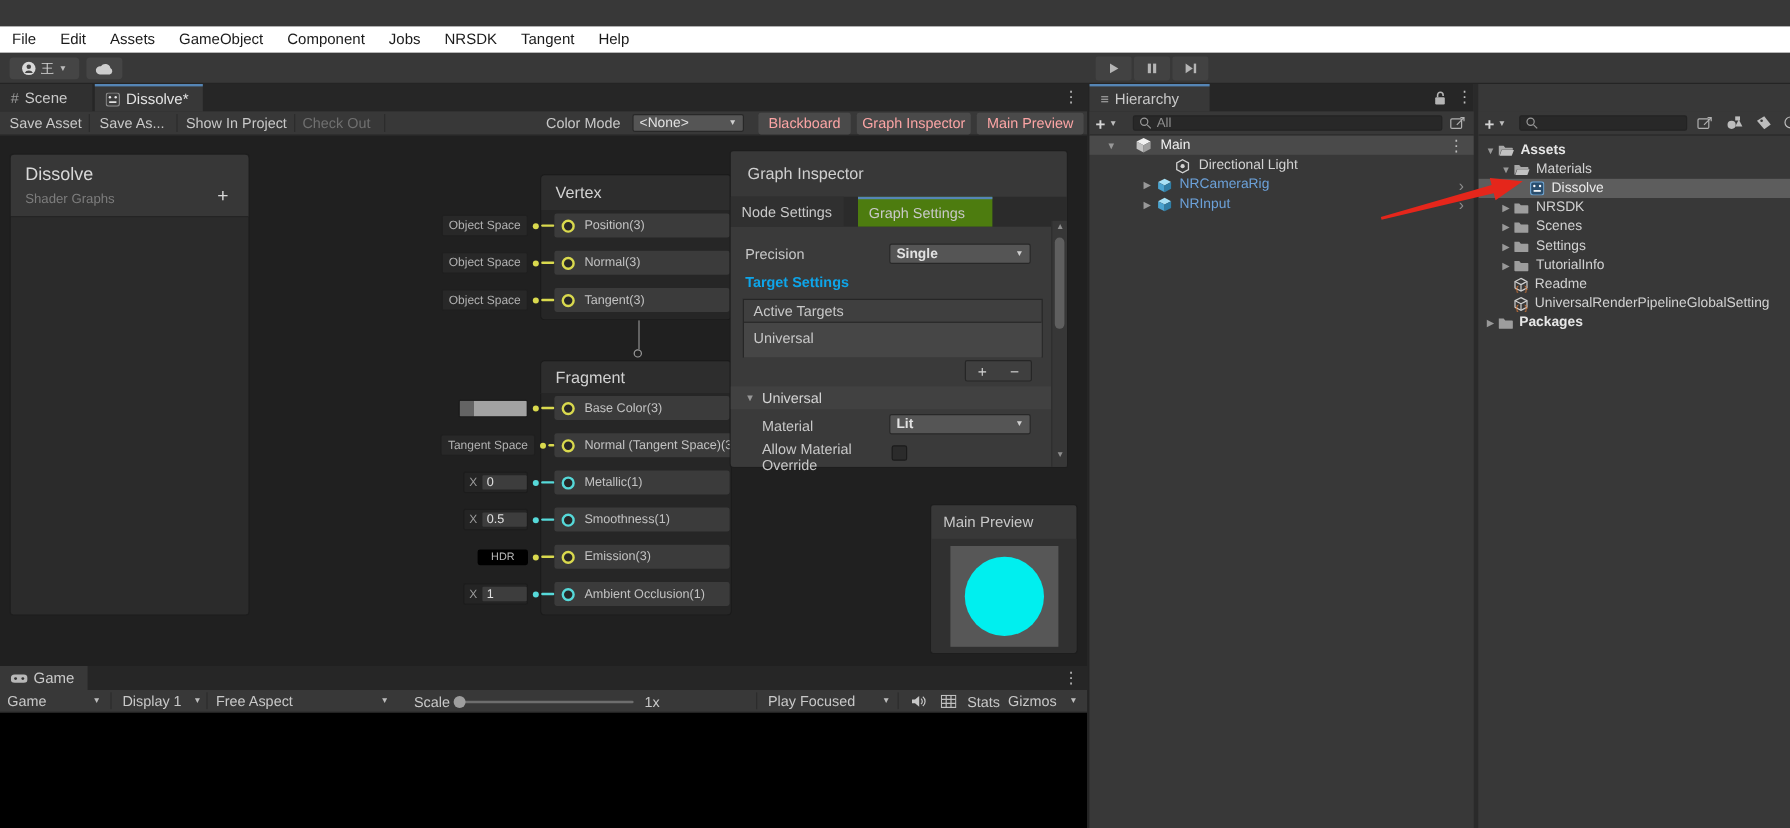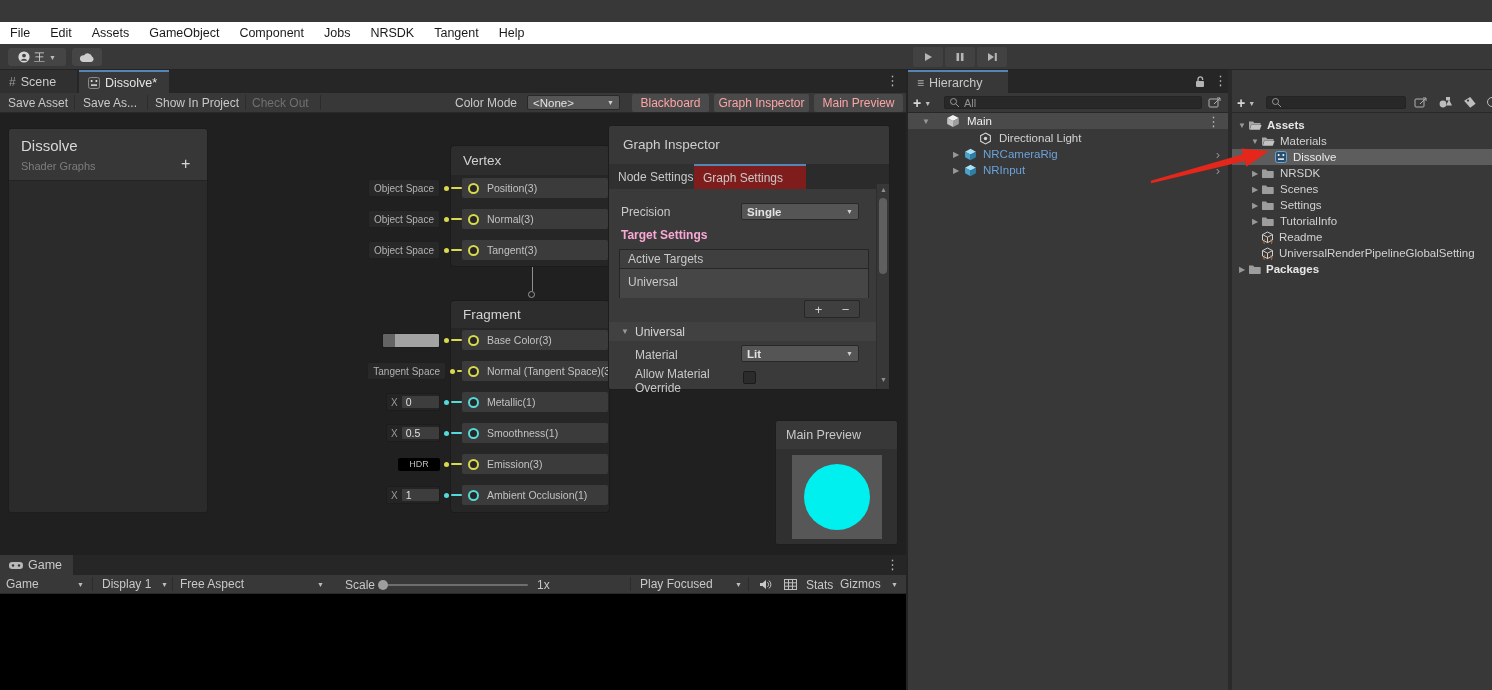--- a/index.html
+++ b/index.html
@@ -291,29 +291,29 @@
     <div class="slot">
         <span class="port float"></span>
         <span class="slotlabel">Ambient Occlusion(1)</span>
       </div>
   </div>
 
   <div class="abs panel" style="left:608px;top:125px;width:282px;height:265px">
     <div class="abs" style="left:14px;top:11px;font-size:13.5px;color:#cfcfcf">Graph Inspector</div>
     <div class="abs" style="left:0;top:38px;width:280px;height:25px;background:#2b2b2b">
       <div class="abs tab" style="left:0;top:0;width:94px;height:25px;font-size:12px;background:#303030">Node Settings</div>
-      <div class="abs tab active" style="left:85px;top:0;width:112px;height:25px;font-size:12px;background:#7f1d1d">Graph Settings</div>
+      <div class="abs tab active" style="left:106px;top:0;width:112px;height:25px;font-size:12px;background:#4d7c0f">Graph Settings</div>
     </div>
     <div class="abs" style="left:0;top:63px;width:280px;height:200px;background:#3a3a3a;border-radius:0 0 3px 3px">
       <span class="abs insplabel" style="left:12px;top:16px">Precision</span>
       <div class="abs dd" style="left:132px;top:14px;width:118px;height:17px;font-weight:bold">
         <span>Single</span>
         <span class="car">▼</span>
       </div>
-      <span class="abs insplabel" style="left:12px;top:39px;font-weight:bold;color:#f9a8d4">Target Settings</span>
+      <span class="abs insplabel" style="left:12px;top:39px;font-weight:bold;color:#0ea5e9">Target Settings</span>
 
       <div class="abs" style="left:10px;top:60px;width:250px;height:49px;background:#3f3f3f;border:1px solid #262626">
         <div class="abs insplabel" style="left:8px;top:2px">Active Targets</div>
         <div class="abs" style="left:0;top:18px;width:248px;height:30px;background:#464646;border-top:1px solid #262626">
           <span class="abs insplabel" style="left:8px;top:6px">Universal</span>
         </div>
       </div>
       <div class="abs flex" style="left:195px;top:111px;width:56px;height:18px;background:#3f3f3f;border:1px solid #262626;border-radius:2px;justify-content:space-around">
         <span style="color:#d2d2d2;font-size:13px">+</span>
         <span style="color:#d2d2d2;font-size:13px">−</span>

